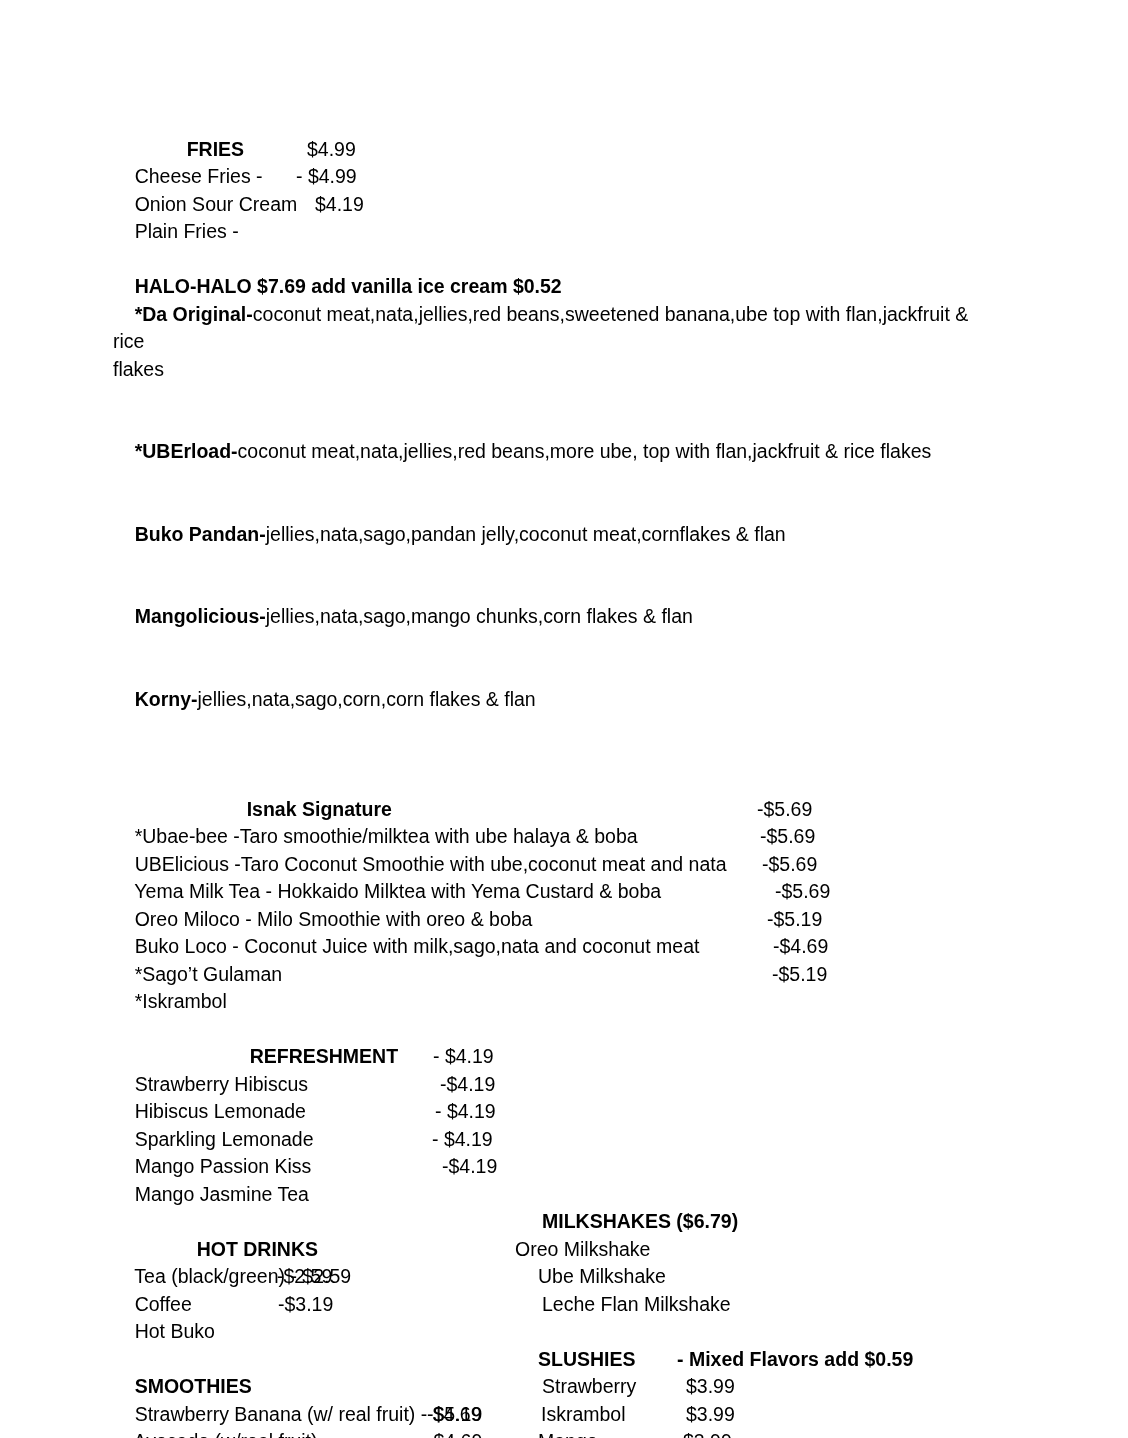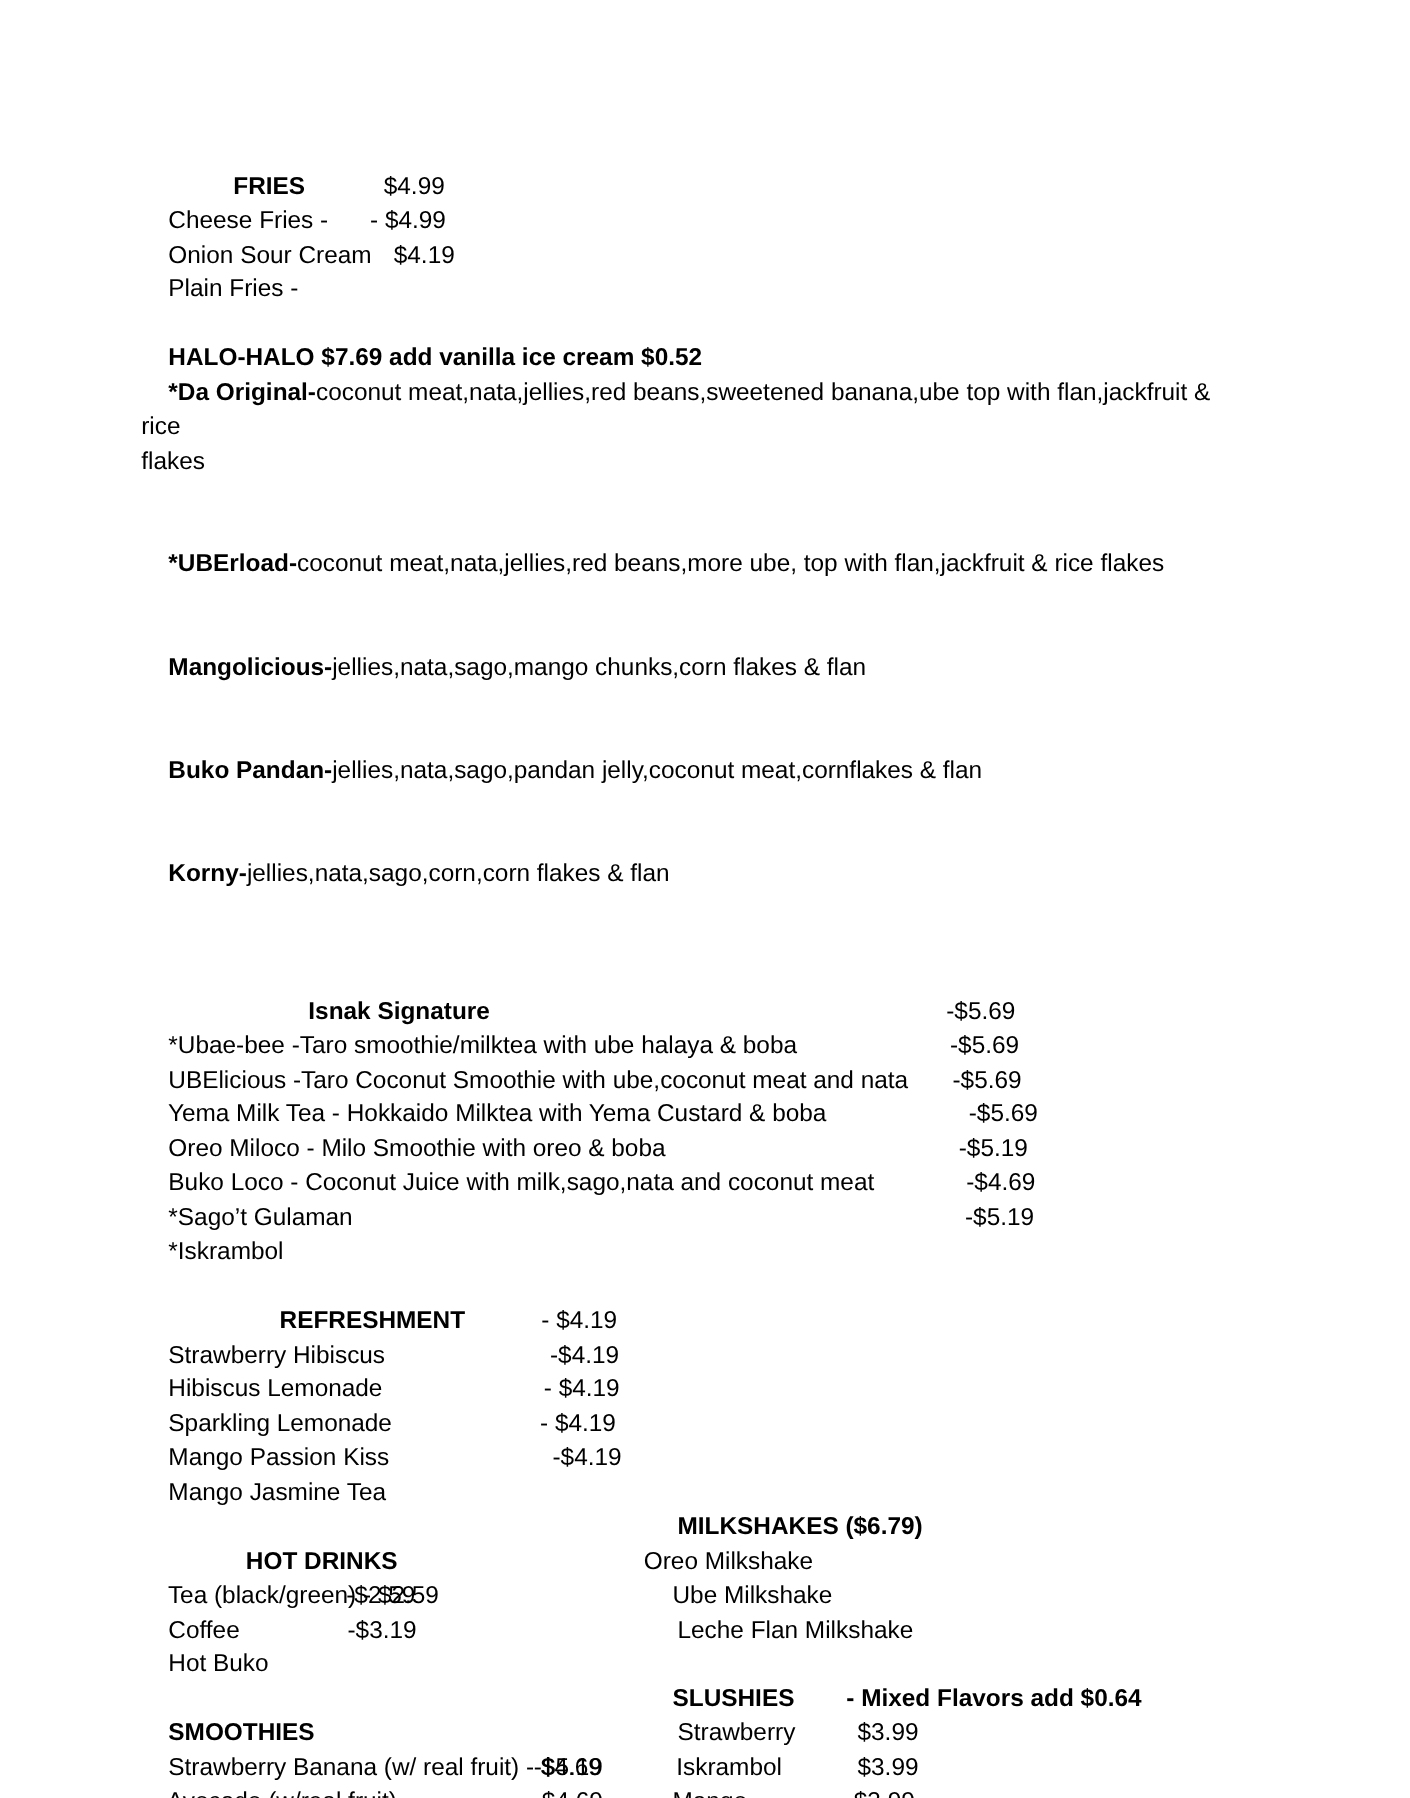--- a/index.html
+++ b/index.html
@@ -48,24 +48,24 @@
     <span class="b">HALO-HALO $7.69 add vanilla ice cream $0.52</span>
   </div>
   <div class="para">
     <span class="b">*Da Original-</span><span>coconut meat,nata,jellies,red beans,sweetened banana,ube top with flan,jackfruit &amp; rice
 flakes</span>
   </div>
   <div class="para">
     <span class="b">*UBErload-</span><span>coconut meat,nata,jellies,red beans,more ube, top with flan,jackfruit &amp; rice flakes</span>
   </div>
   <div class="para">
-    <span class="b">Mangolicious-</span><span>jellies,nata,sago,mango chunks,corn flakes &amp; flan</span>
+    <span class="b">Buko Pandan-</span><span>jellies,nata,sago,pandan jelly,coconut meat,cornflakes &amp; flan</span>
   </div>
   <div class="para">
-    <span class="b">Buko Pandan-</span><span>jellies,nata,sago,pandan jelly,coconut meat,cornflakes &amp; flan</span>
+    <span class="b">Mangolicious-</span><span>jellies,nata,sago,mango chunks,corn flakes &amp; flan</span>
   </div>
   <div class="para">
     <span class="b">Korny-</span><span>jellies,nata,sago,corn,corn flakes &amp; flan</span>
   </div>
 
   <div class="blank"></div>
 
   <div class="line">
     <span class="b" style="margin-left:112px">Isnak Signature</span>
   </div>
@@ -94,21 +94,21 @@
     <span class="abs" style="left:660px">-$4.69</span>
   </div>
   <div class="line">
     <span>*Iskrambol</span>
     <span class="abs" style="left:659px">-$5.19</span>
   </div>
 
   <div class="blank"></div>
 
   <div class="line">
-    <span class="b" style="margin-left:89px">REFRESHMENT</span>
+    <span class="b" style="margin-left:115px">REFRESHMENT</span>
   </div>
   <div class="line">
     <span>Strawberry Hibiscus</span>
     <span class="abs" style="left:320px">- $4.19</span>
   </div>
   <div class="line">
     <span>Hibiscus Lemonade</span>
     <span class="abs" style="left:327px">-$4.19</span>
   </div>
   <div class="line">
@@ -143,21 +143,21 @@
     <span>Hot Buko</span>
     <span class="abs" style="left:165px">-$3.19</span>
     <span class="abs" style="left:429px">Leche Flan Milkshake</span>
   </div>
 
   <div class="blank"></div>
 
   <div class="line">
     <span class="b">SMOOTHIES</span>
     <span class="abs b" style="left:425px">SLUSHIES</span>
-    <span class="abs b" style="left:564px">- Mixed Flavors add $0.64</span>
+    <span class="abs b" style="left:564px">- Mixed Flavors add $0.59</span>
   </div>
   <div class="line">
     <span>Strawberry Banana (w/ real fruit) - $4.69</span>
     <span class="abs" style="left:429px">Strawberry</span>
     <span class="abs" style="left:573px">$3.99</span>
   </div>
   <div class="line">
     <span>Avocado (w/real fruit)</span>
     <span class="abs" style="left:314px">-$5.19</span>
     <span class="abs" style="left:428px">Iskrambol</span>

